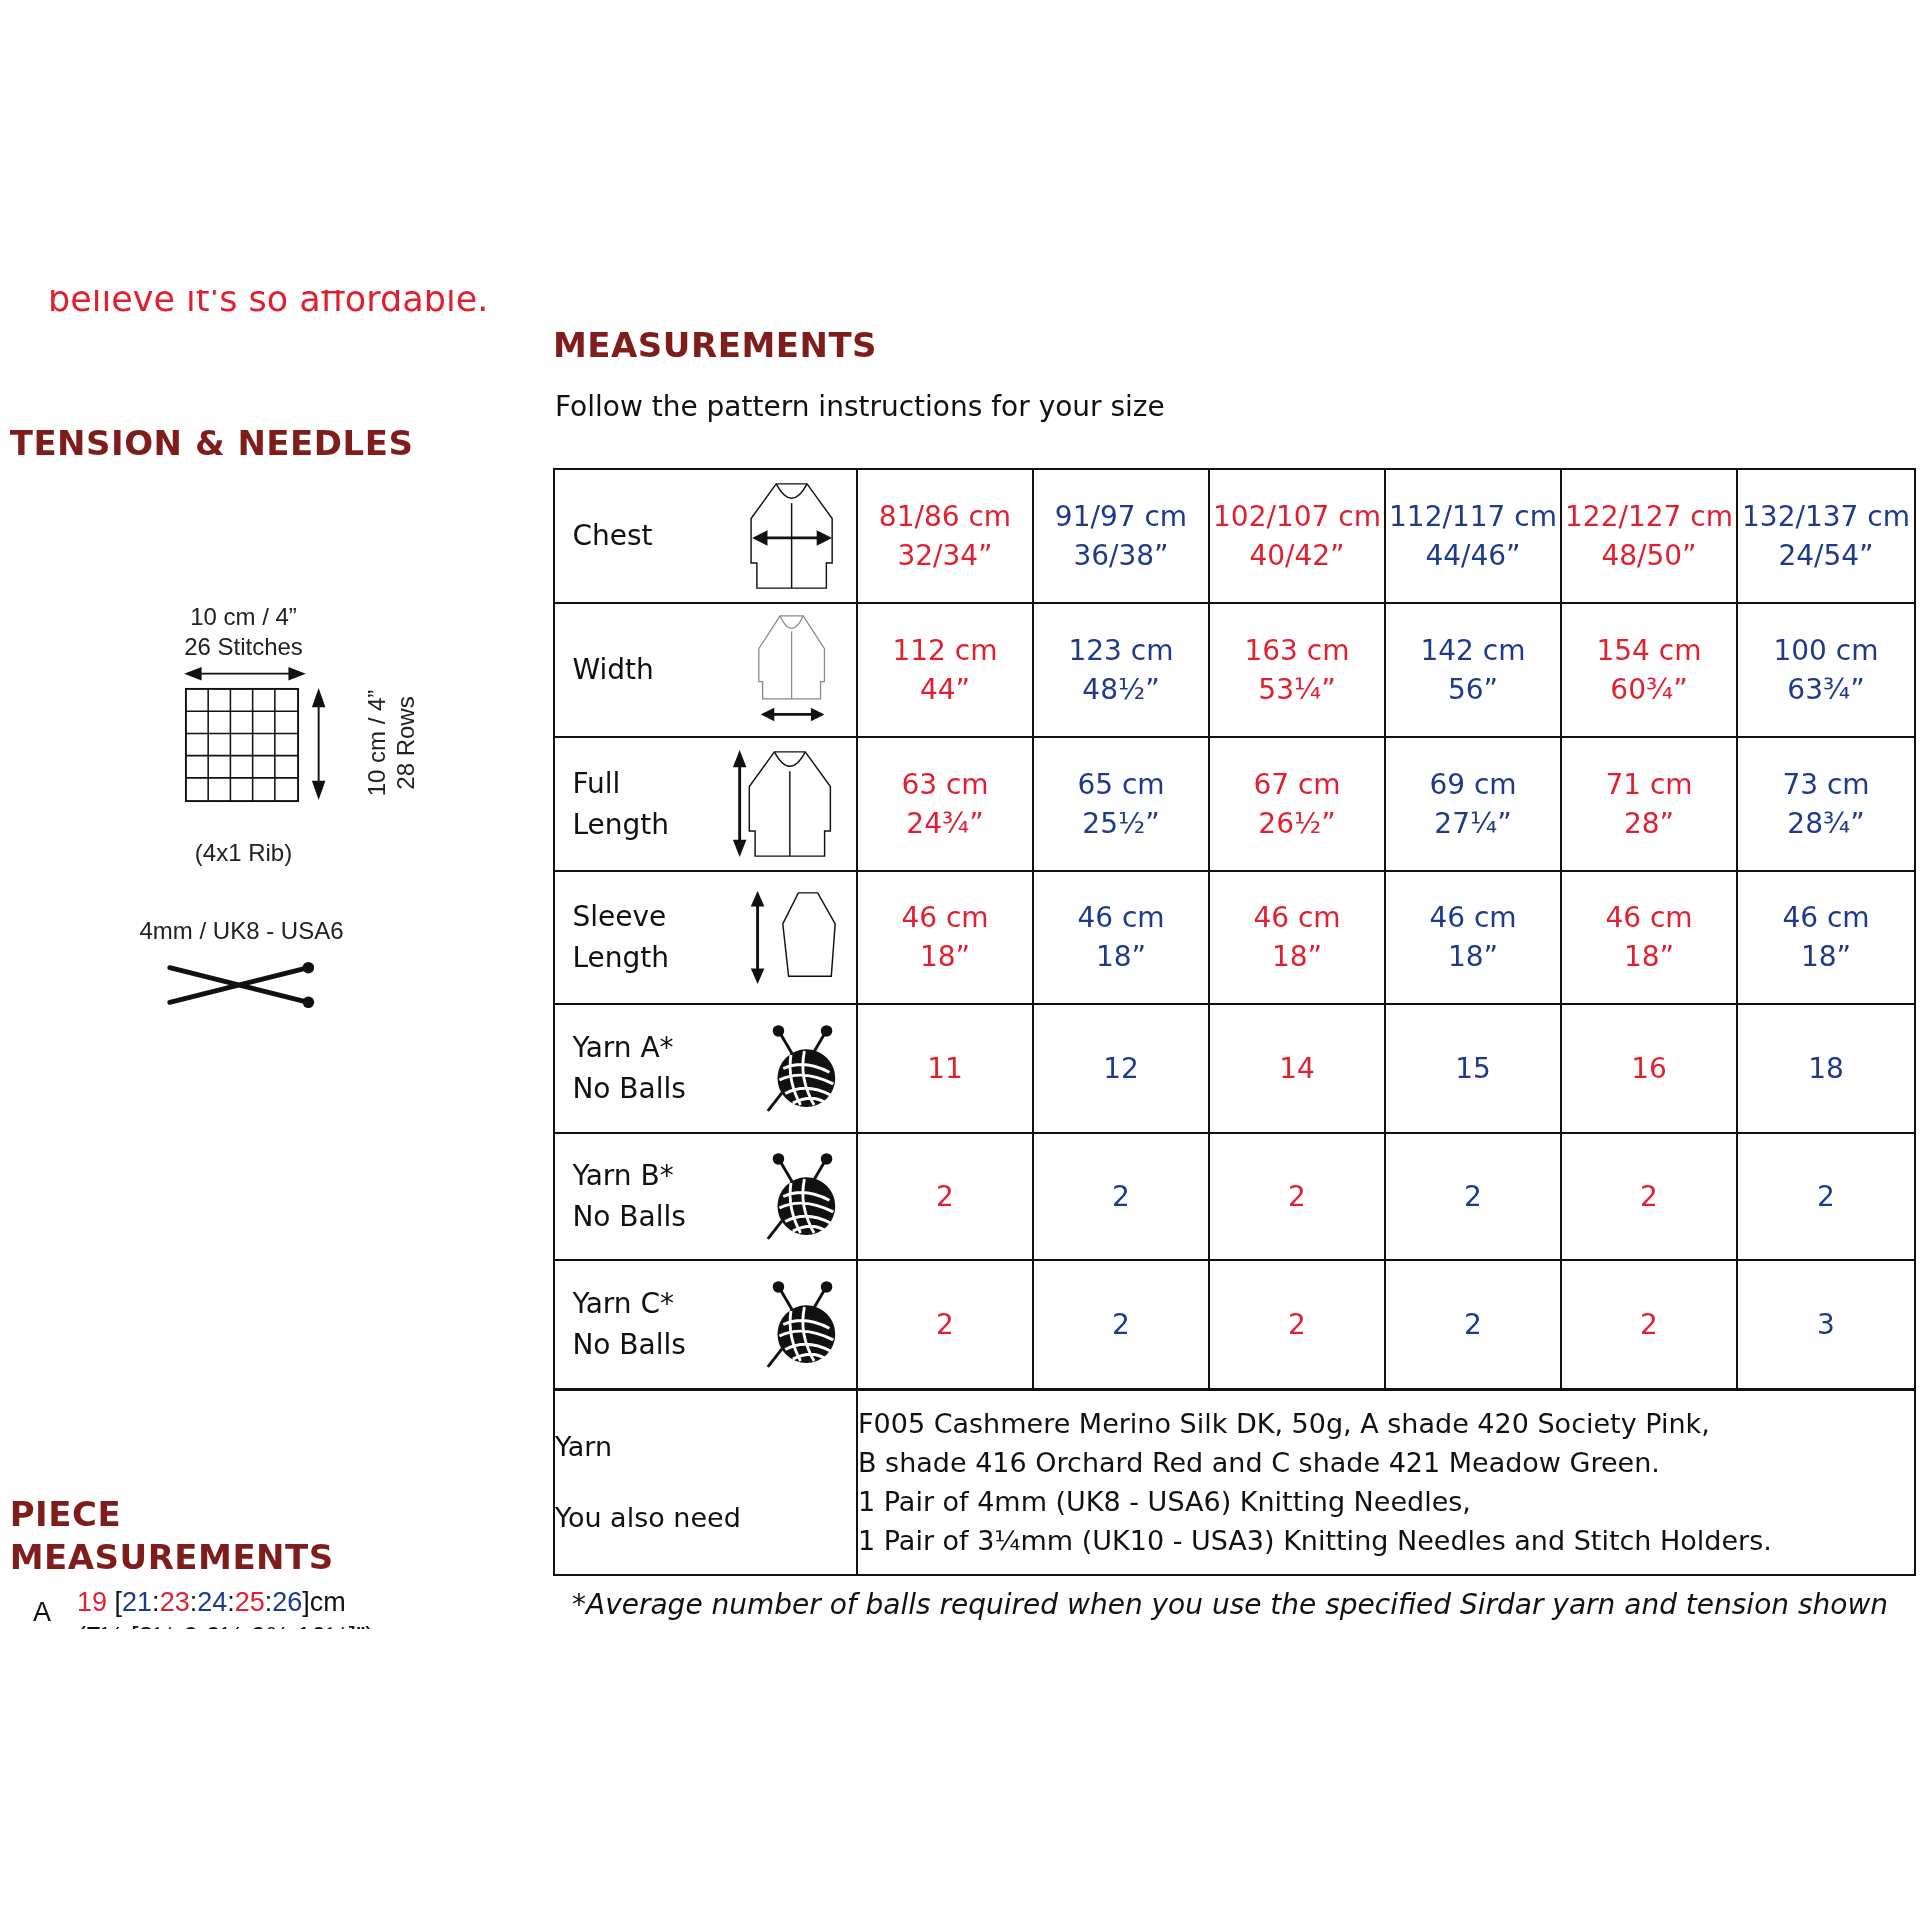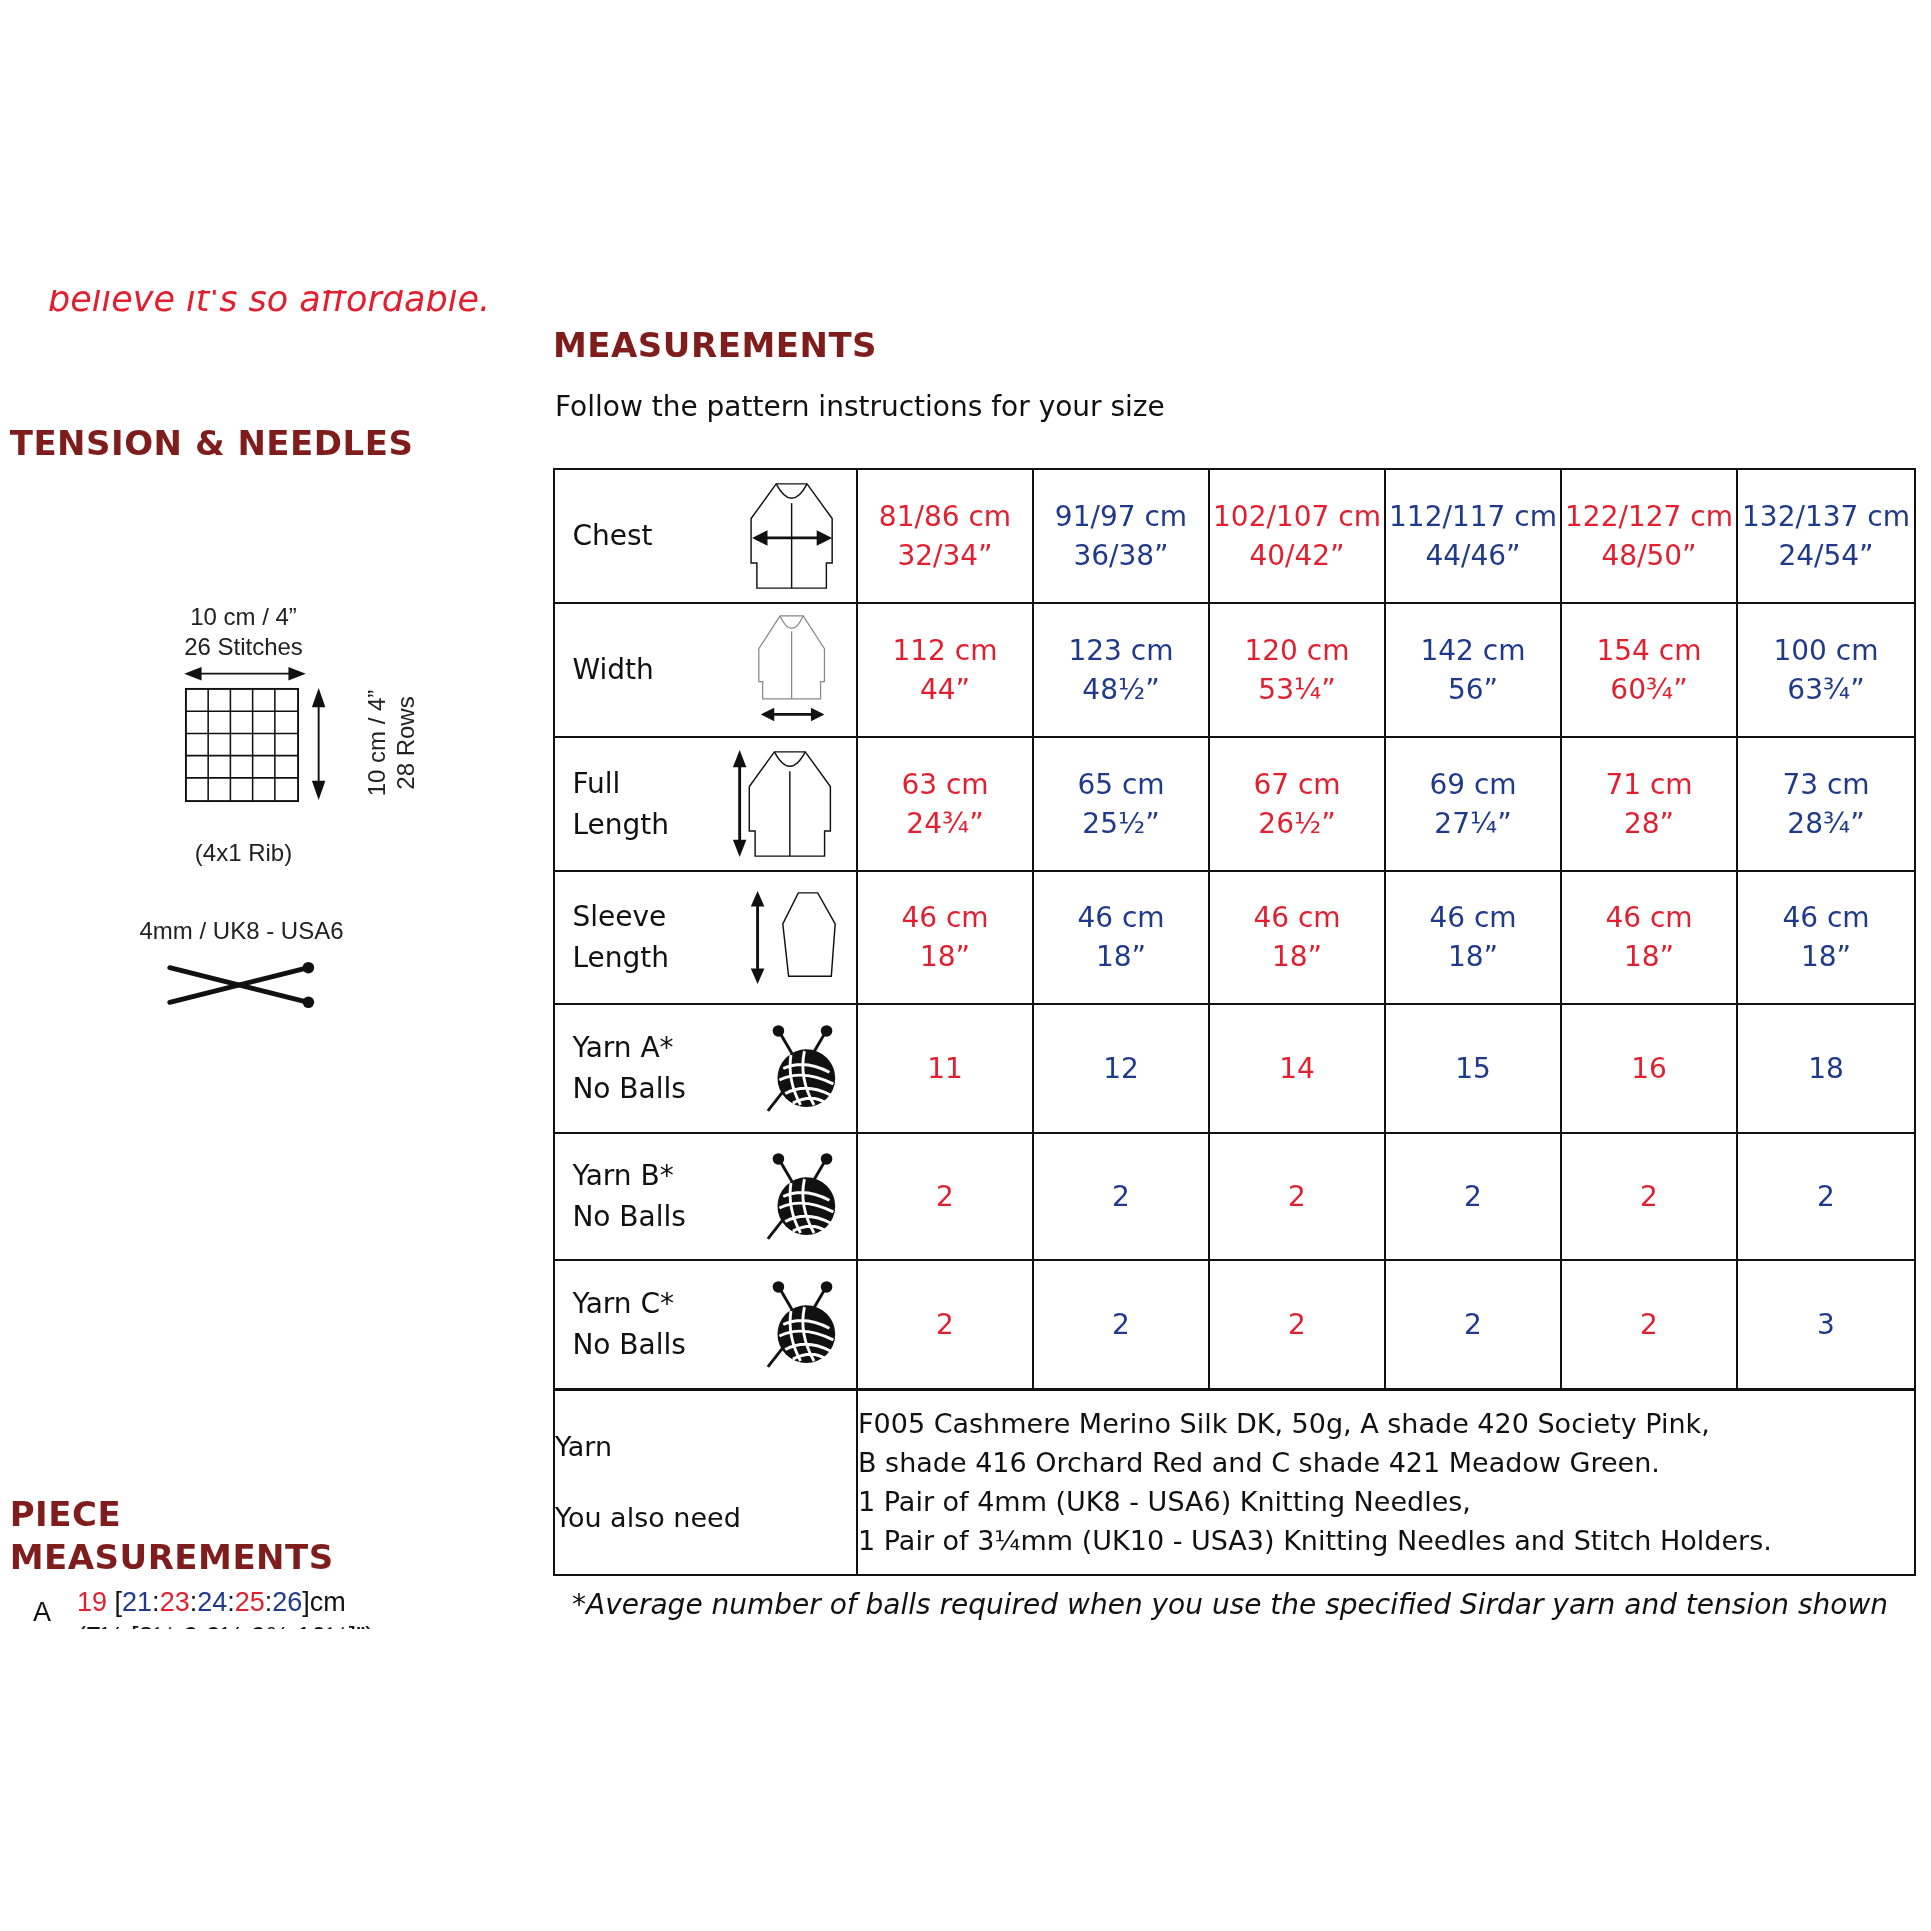--- a/index.html
+++ b/index.html
@@ -1,20 +1,20 @@
 <!DOCTYPE html>
 <html><head>
 <meta charset="utf-8">
 <style>
   html, body { margin:0; padding:0; background:#ffffff; }
   body { width:1931px; height:1931px; position:relative; overflow:hidden; font-family:"DejaVu Sans", sans-serif; color:#111; }
   .abs { position:absolute; }
   .red { color:#e21f2f; }
   .blue { color:#1f3a8a; }
-  .tagline { left:48px; top:290px; font-size:35px; font-style:italic; color:#e21f2f; height:39px; overflow:hidden; line-height:56px; }
+  .tagline { left:48px; top:290px; font-size:35px; color:#e21f2f; height:39px; overflow:hidden; line-height:56px; }
   .tagline span { display:block; margin-top:-19.3px; }
   .h-red { color:#7f1d1d; font-weight:bold; font-size:34px; letter-spacing:0.5px; }
   .t-label { font-family:"Liberation Sans", sans-serif; font-size:24px; color:#222; text-align:center; }
   .subtitle { left:555px; top:390px; font-size:28px; }
   table.meas { position:absolute; left:553px; top:468px; width:1359px; height:1108px; border-collapse:collapse; table-layout:fixed; }
   table.meas td { border:2.9px solid #111; padding:0; vertical-align:middle; }
   table.meas td.val { text-align:center; font-size:28px; line-height:39px; }
   .rowlabel { display:flex; align-items:center; justify-content:space-between; height:100%; padding:0 15.4px 0 17.4px; box-sizing:border-box; }
   .rowlabel .lbl { font-size:28px; line-height:41px; }
   .rowlabel svg { flex:none; }
@@ -155,21 +155,21 @@
         </td>
     <td class="val red">
           <div>112 cm</div>
           <div>44”</div>
         </td>
     <td class="val blue">
           <div>123 cm</div>
           <div>48½”</div>
         </td>
     <td class="val red">
-          <div>120 cm</div>
+          <div>163 cm</div>
           <div>53¼”</div>
         </td>
     <td class="val blue">
           <div>142 cm</div>
           <div>56”</div>
         </td>
     <td class="val red">
           <div>154 cm</div>
           <div>60¾”</div>
         </td>

